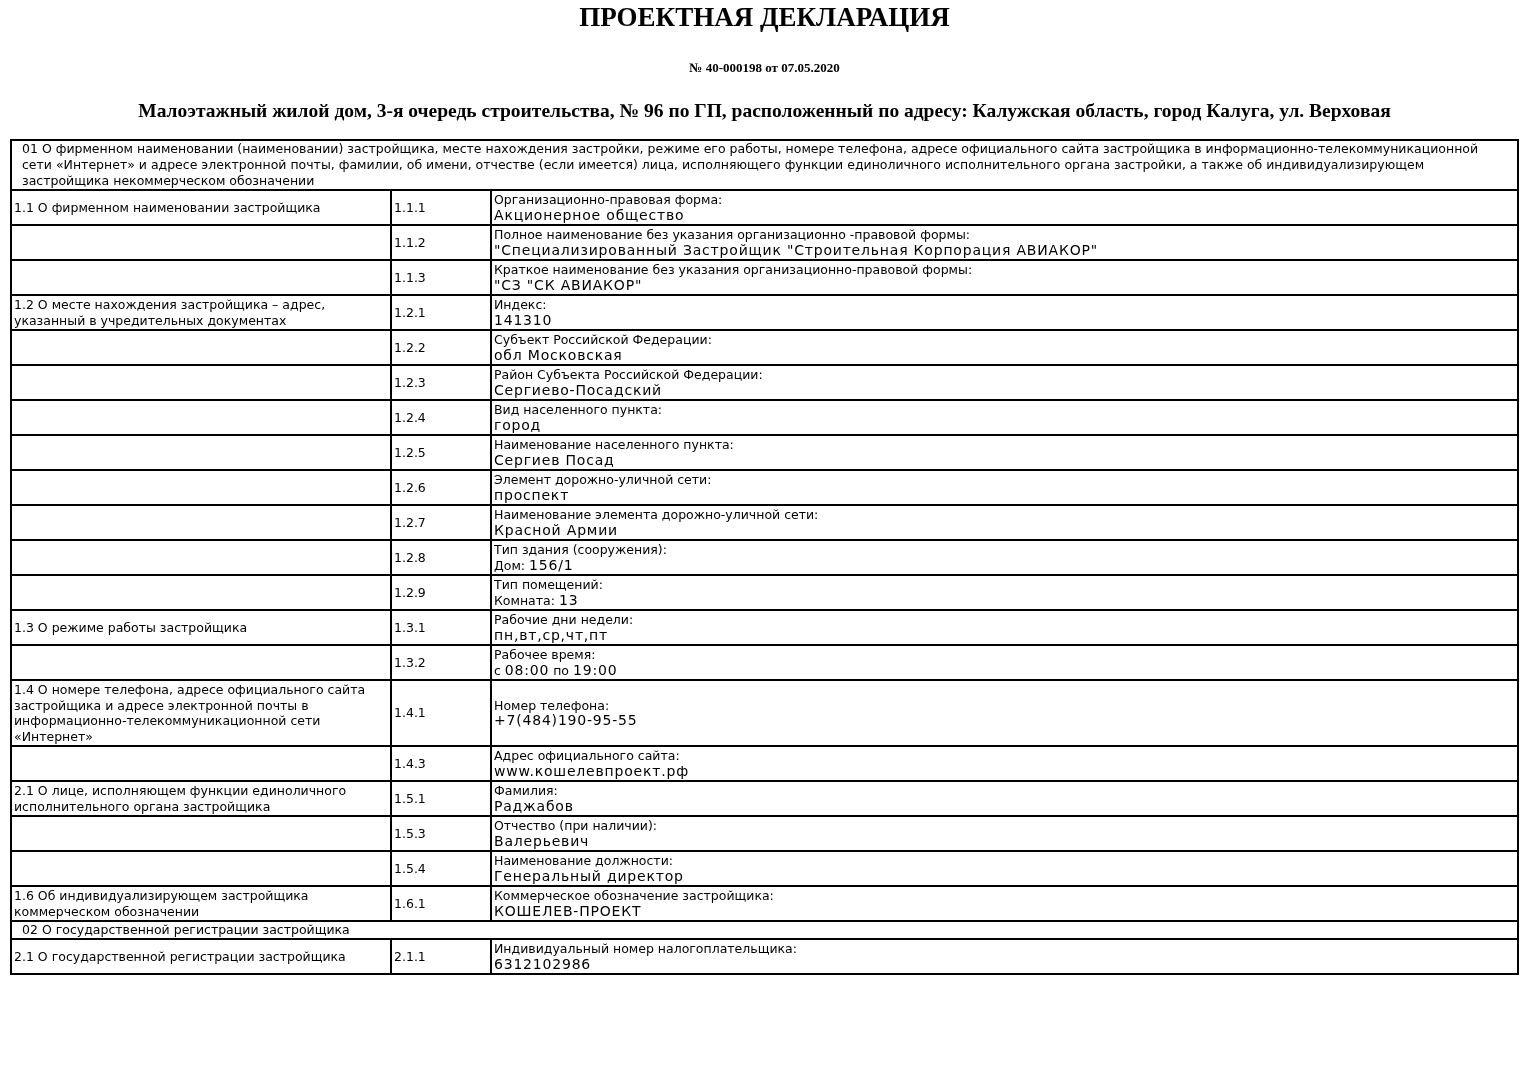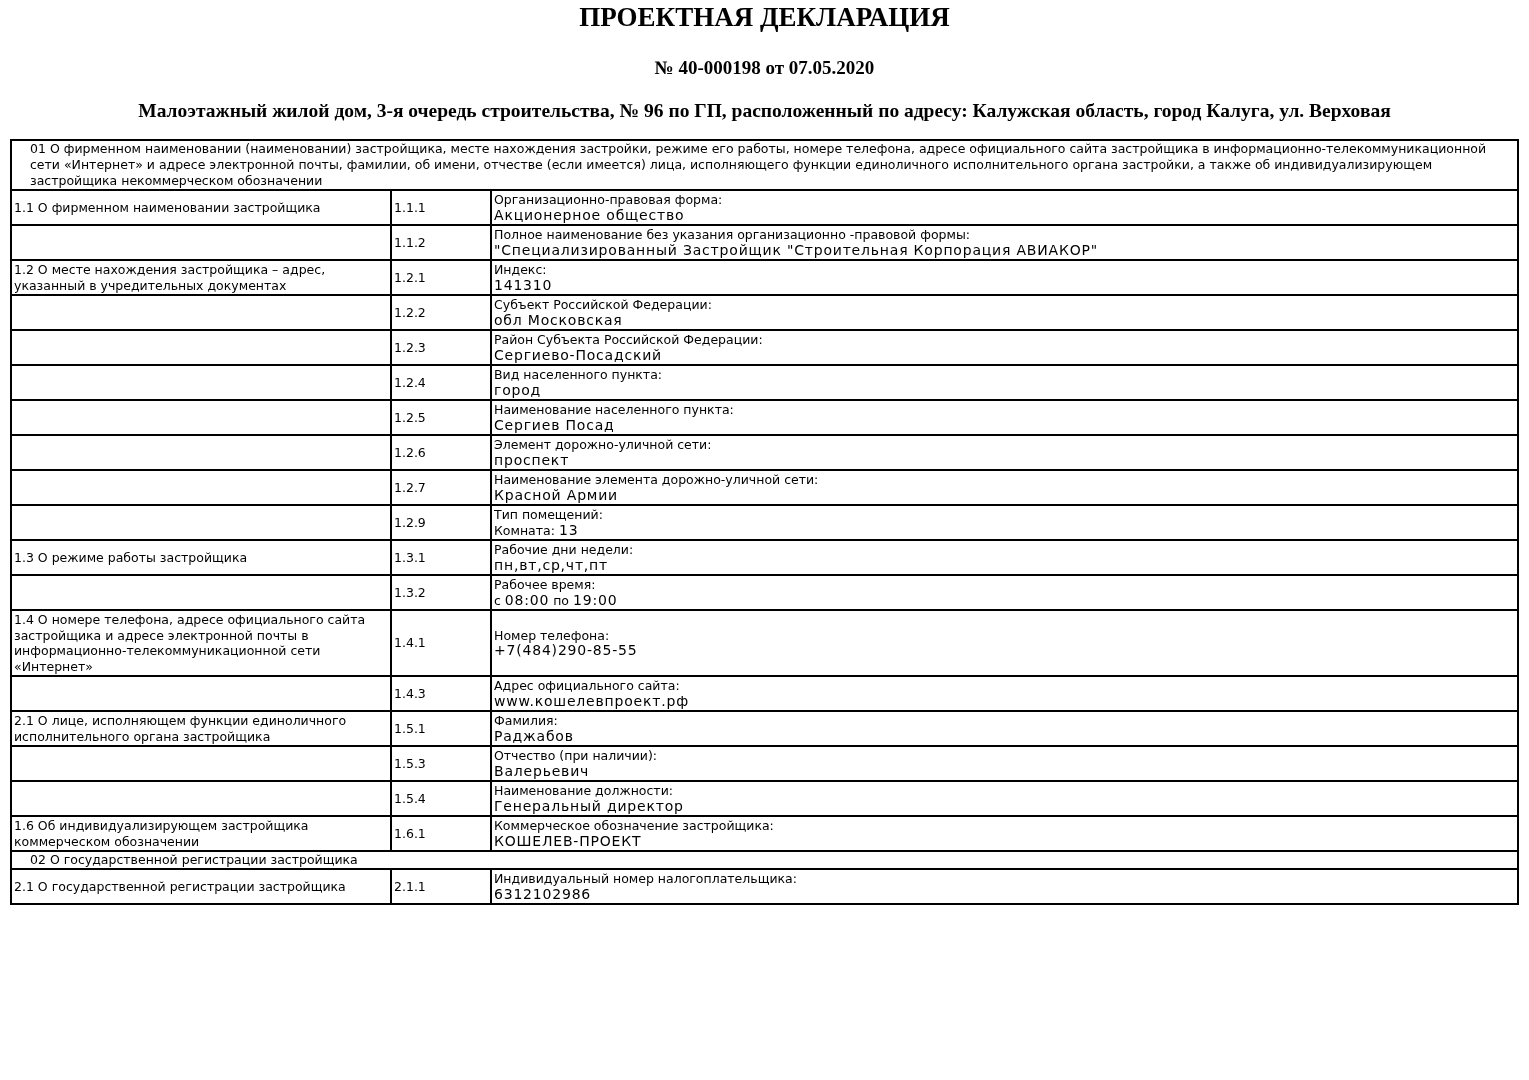--- a/index.html
+++ b/index.html
@@ -3,42 +3,42 @@
 <meta charset="utf-8">
 <style>
   html, body { margin: 0; padding: 0; background: #ffffff; }
   body {
     width: 1529px; height: 1080px; overflow: hidden;
     color: #000000;
     font-family: "DejaVu Sans", "Liberation Sans", sans-serif;
   }
   .doc-header { text-align: center; font-family: "Liberation Serif", "DejaVu Serif", serif; font-weight: bold; }
   .doc-title { padding-top: 2px; font-size: 27px; line-height: 30px; }
-  .doc-number { margin-top: 25px; font-size: 19px; line-height: 22px; }
+  .doc-number { margin-top: 25px; font-size: 13px; line-height: 22px; }
   .doc-object { margin-top: 21px; font-size: 19.5px; line-height: 22px; }
   .doc-date { margin-top: 21px; font-size: 19px; line-height: 22px; }
 
   table.decl {
     border-collapse: collapse;
     table-layout: fixed;
     width: 1509px;
     margin: 17px 10px 0 10px;
     border: 2px solid #000;
   }
   table.decl td {
     border: 2px solid #000;
     padding: 1px 3px 1px 2px;
     vertical-align: middle;
     font-size: 12.5px;
     line-height: 15.5px;
     overflow: hidden;
   }
   tr.data-row { height: 33px; }
   tr.tall-row { height: 50px; }
-  tr.section-row td { padding: 0 18px; line-height: 16px; }
+  tr.section-row td { padding: 0 10px; line-height: 16px; }
   td.col-section { vertical-align: middle; }
   td.col-code { vertical-align: middle; }
   td.col-content { vertical-align: middle; padding-top: 0; padding-bottom: 1px; }
   .field-label { font-weight: normal; }
   .vb { font-weight: 400; letter-spacing: 0.8px; font-size: 14px; }
   .vr { font-weight: normal; }
 </style>
 </head>
 <body>
 
@@ -68,20 +68,28 @@
       </tr>
       <tr class="data-row">
         <td class="col-section"></td>
         <td class="col-code">1.1.2</td>
         <td class="col-content">
           <div class="field-label">Полное наименование без указания организационно -правовой формы:</div>
           <div class="field-value"><span class="vb">"Специализированный Застройщик "Строительная Корпорация АВИАКОР"</span></div>
         </td>
       </tr>
       <tr class="data-row">
+        <td class="col-section"></td>
+        <td class="col-code">1.1.3</td>
+        <td class="col-content">
+          <div class="field-label">Краткое наименование без указания организационно-правовой формы:</div>
+          <div class="field-value"><span class="vb">"СЗ "СК АВИАКОР"</span></div>
+        </td>
+      </tr>
+      <tr class="data-row">
         <td class="col-section">1.2 О месте нахождения застройщика – адрес, указанный в учредительных документах</td>
         <td class="col-code">1.2.1</td>
         <td class="col-content">
           <div class="field-label">Индекс:</div>
           <div class="field-value"><span class="vb">141310</span></div>
         </td>
       </tr>
       <tr class="data-row">
         <td class="col-section"></td>
         <td class="col-code">1.2.2</td>
@@ -121,20 +129,28 @@
           <div class="field-label">Элемент дорожно-уличной сети:</div>
           <div class="field-value"><span class="vb">проспект</span></div>
         </td>
       </tr>
       <tr class="data-row">
         <td class="col-section"></td>
         <td class="col-code">1.2.7</td>
         <td class="col-content">
           <div class="field-label">Наименование элемента дорожно-уличной сети:</div>
           <div class="field-value"><span class="vb">Красной Армии</span></div>
+        </td>
+      </tr>
+      <tr class="data-row">
+        <td class="col-section"></td>
+        <td class="col-code">1.2.8</td>
+        <td class="col-content">
+          <div class="field-label">Тип здания (сооружения):</div>
+          <div class="field-value"><span class="vr">Дом: </span><span class="vb">156/1</span></div>
         </td>
       </tr>
       <tr class="data-row">
         <td class="col-section"></td>
         <td class="col-code">1.2.9</td>
         <td class="col-content">
           <div class="field-label">Тип помещений:</div>
           <div class="field-value"><span class="vr">Комната: </span><span class="vb">13</span></div>
         </td>
       </tr>
@@ -152,21 +168,21 @@
         <td class="col-content">
           <div class="field-label">Рабочее время:</div>
           <div class="field-value"><span class="vr">с </span><span class="vb">08:00</span><span class="vr"> по </span><span class="vb">19:00</span></div>
         </td>
       </tr>
       <tr class="data-row tall-row">
         <td class="col-section">1.4 О номере телефона, адресе официального сайта застройщика и адресе электронной почты в информационно-телекоммуникационной сети «Интернет»</td>
         <td class="col-code">1.4.1</td>
         <td class="col-content">
           <div class="field-label">Номер телефона:</div>
-          <div class="field-value"><span class="vb">+7(484)290-85-55</span></div>
+          <div class="field-value"><span class="vb">+7(484)190-95-55</span></div>
         </td>
       </tr>
       <tr class="data-row">
         <td class="col-section"></td>
         <td class="col-code">1.4.3</td>
         <td class="col-content">
           <div class="field-label">Адрес официального сайта:</div>
           <div class="field-value"><span class="vb">www.кошелевпроект.рф</span></div>
         </td>
       </tr>

